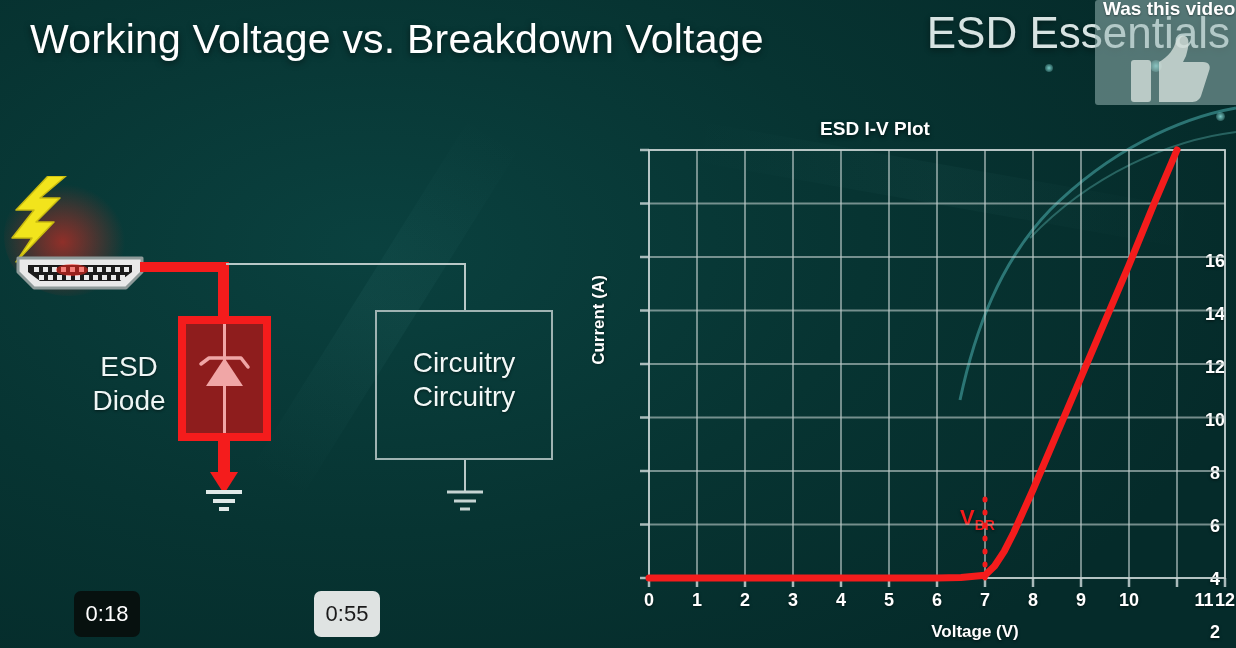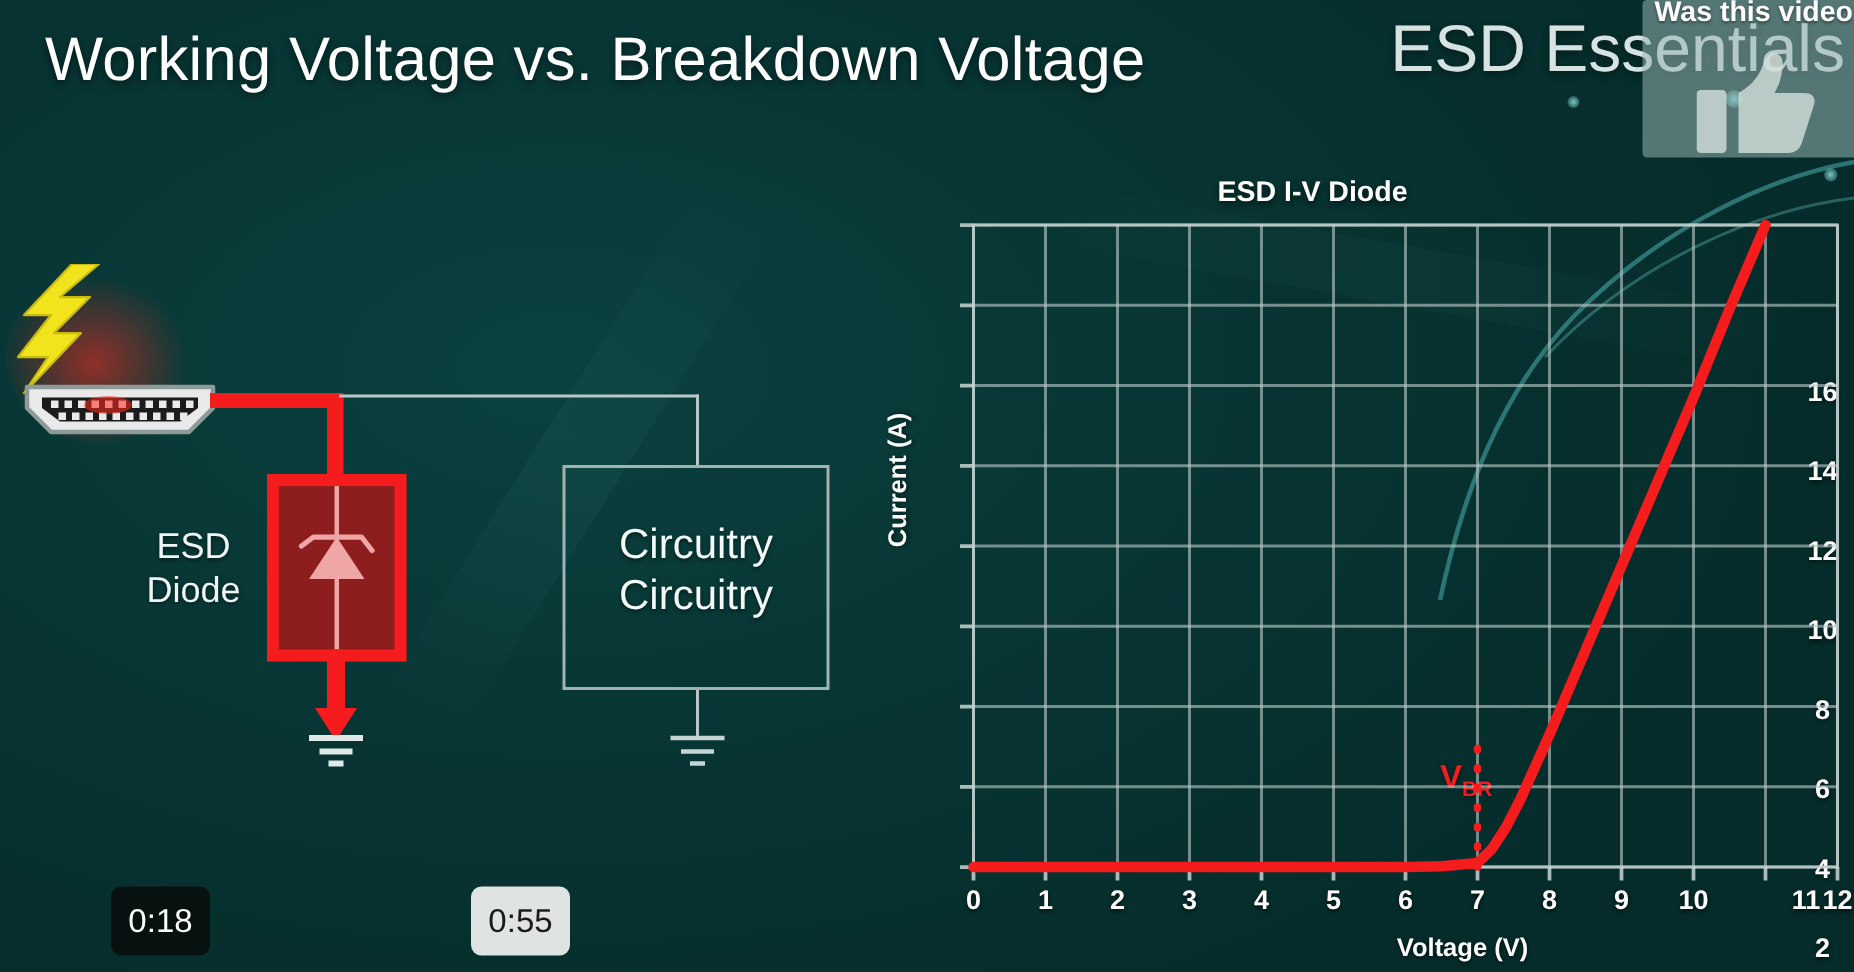--- a/index.html
+++ b/index.html
@@ -52,21 +52,21 @@
   
   .circuit{position:absolute;left:0;top:170px;width:580px;height:380px;}
   .wire-red{position:absolute;background:#f41c1c;}
   .wire-gray{position:absolute;background:#b9c8c7;}
   .esd-box{
     position:absolute;left:178px;top:146px;width:93px;height:125px;
     background:#8e1d1d;border:8px solid #f41c1c;box-sizing:border-box;
   }
   .esd-label{
     position:absolute;left:86px;top:180px;width:86px;
-    text-align:center;color:#eef6f5;font-size:24px;line-height:1.22;
+    text-align:center;color:#eef6f5;font-size:28px;line-height:1.22;
     text-shadow:0 1px 3px rgba(0,0,0,.55);
   }
   .prot-box{
     position:absolute;left:375px;top:140px;width:178px;height:150px;
     border:2px solid #9fb3b2;box-sizing:border-box;
   }
   .prot-label{
     position:absolute;left:375px;top:176px;width:178px;
     text-align:center;color:#f2f8f7;font-size:28px;line-height:1.22;
     text-shadow:0 1px 3px rgba(0,0,0,.5);
@@ -213,21 +213,21 @@
     </div>
     <div class="wire-gray" style="left:464px;top:290px;width:2px;height:32px;"></div>
     <svg style="position:absolute;left:441px;top:318px;" width="48" height="26" viewBox="0 0 48 26">
       <line x1="6" y1="4" x2="42" y2="4" stroke="#c6d4d3" stroke-width="3"></line>
       <line x1="13" y1="13" x2="35" y2="13" stroke="#c6d4d3" stroke-width="3"></line>
       <line x1="19" y1="21" x2="29" y2="21" stroke="#c6d4d3" stroke-width="3"></line>
     </svg>
   </div>
 
   <div class="chart">
-    <div class="chart-title">ESD I-V Diode</div>
+    <div class="chart-title">ESD I-V Plot</div>
     <div class="ylabel">Current (A)</div>
     <div class="xlabel">Voltage (V)</div>
 
     <div class="ytick" style="top:141px;">16</div>
     <div class="ytick" style="top:194px;">14</div>
     <div class="ytick" style="top:247px;">12</div>
     <div class="ytick" style="top:300px;">10</div>
     <div class="ytick" style="top:353px;">8</div>
     <div class="ytick" style="top:406px;">6</div>
     <div class="ytick" style="top:459px;">4</div>

